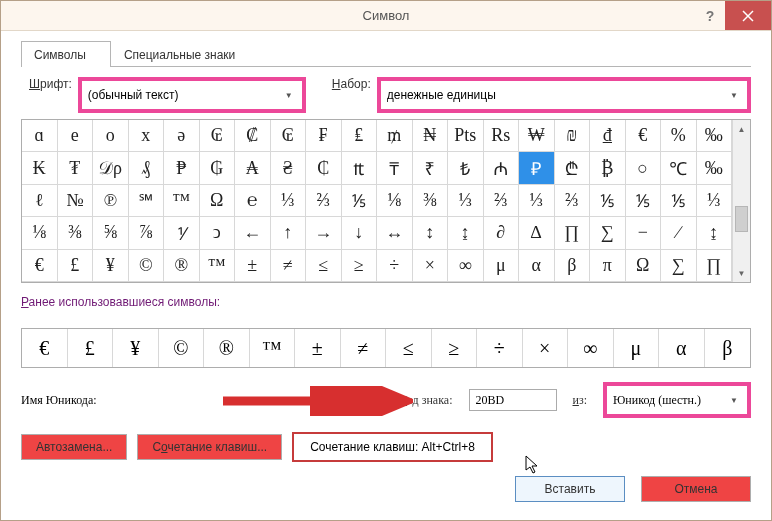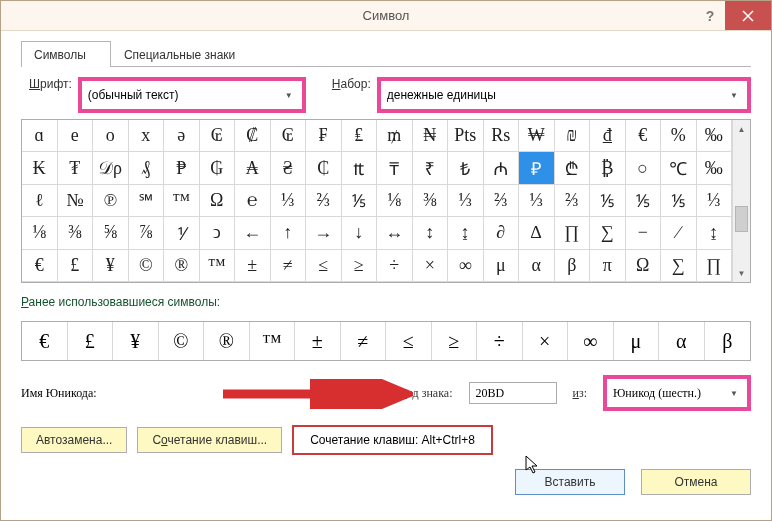--- a/index.html
+++ b/index.html
@@ -159,22 +159,22 @@
     position: absolute;
     left: 2px; right: 2px;
     top: 54%;
     height: 26px;
     background: #cfcfcf;
     border: 1px solid #b6b6b6;
   }
 
   
   .section-label {
-    margin: 12px 0 12px 0;
-    color: #14532d;
+    margin: 12px 0 19px 0;
+    color: #701a75;
   }
   .recent-grid {
     display: grid;
     grid-template-columns: repeat(16, 1fr);
     border: 1px solid #adadad;
     height: 40px;
   }
   .rcell {
     border-right: 1px solid #d8d8d8;
     display: flex;
@@ -220,21 +220,21 @@
   
   .bottom-row {
     display: flex;
     align-items: center;
     gap: 10px;
     margin-top: 14px;
   }
   .btn {
     height: 26px;
     padding: 0 14px;
-    background: #fef9c3;
+    background: #ef4444;
     border: 1px solid #adadad;
     display: flex;
     align-items: center;
     font-size: 12px;
     color: #333;
   }
   .btn.primary {
     border-color: #5b8ec2;
     background: #eef6fd;
     margin-left: 36px;

